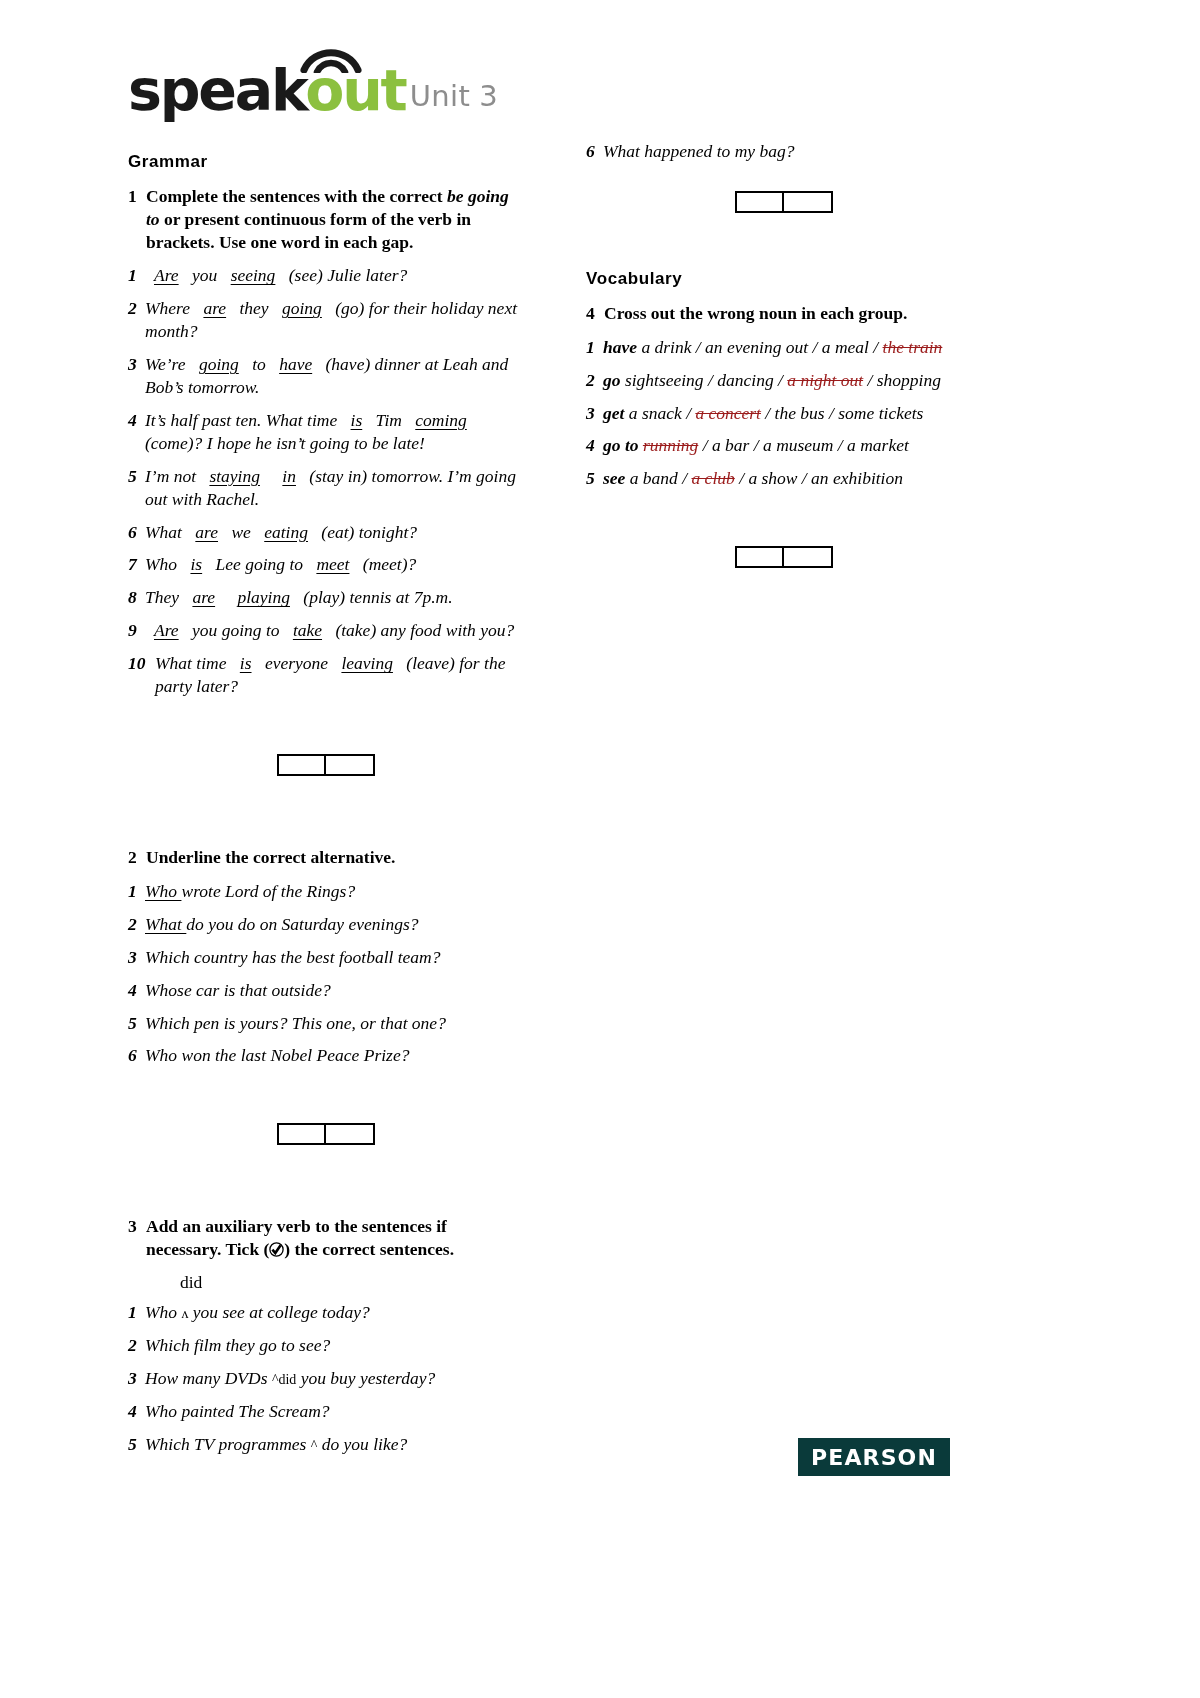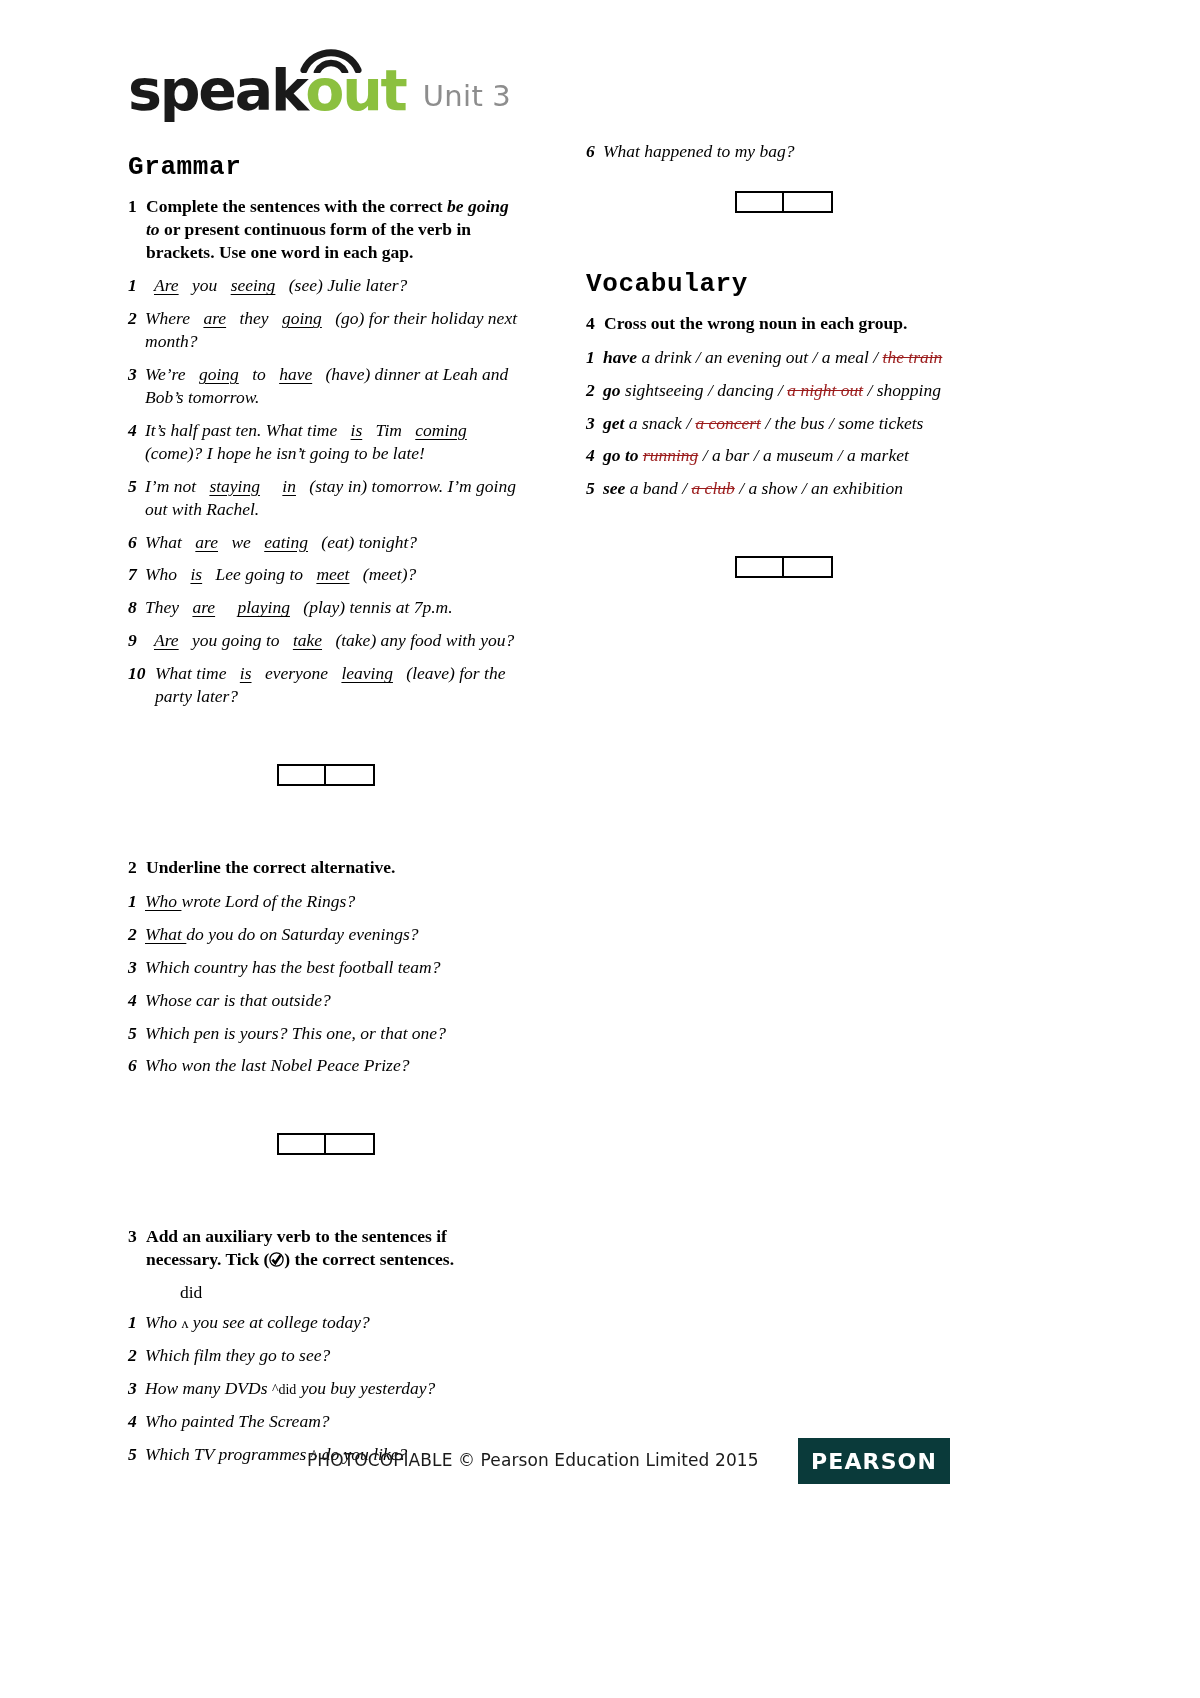--- a/index.html
+++ b/index.html
@@ -48,21 +48,20 @@
     width: 62px;
     height: 32px;
     pointer-events: none;
   }
   .unit-label {
     display: inline-block;
     font-family: "DejaVu Sans", "Liberation Sans", sans-serif;
     font-size: 29px;
     color: #8d8d8d;
     letter-spacing: 0.4px;
-    margin-left: 13px;
     vertical-align: baseline;
     position: relative;
     top: -4px;
   }
   .unit-num {
     margin-left: 9px;
   }
 
   
   #col-left {
@@ -73,23 +72,23 @@
   }
   #col-right {
     position: absolute;
     left: 586px;
     top: 140px;
     width: 395px;
   }
 
   
   .section-title {
-    font-family: Liberation Mono, monospace;
-    font-weight: bold;
-    font-size: 26px;
+    font-family: Liberation Sans, sans-serif;
+    font-weight: bold;
+    font-size: 17px;
     letter-spacing: 0.6px;
     margin: 0 0 13px 0;
   }
   .ex-head {
     font-weight: bold;
     font-size: 17.5px;
     line-height: 1.30;
     margin: 0 0 11px 0;
     position: relative;
     padding-left: 18px;
@@ -178,21 +177,21 @@
     font-family: "DejaVu Sans", "Liberation Sans", sans-serif;
     font-size: 17px;
     color: #1a1a1a;
     letter-spacing: 0.1px;
   }
   .pearson-logo {
     position: absolute;
     left: 798px;
     top: 0px;
     width: 152px;
-    height: 46px;
+    height: 38px;
     background: #0a3a3a;
     display: flex;
     align-items: center;
     justify-content: center;
   }
   .pearson-logo span {
     font-family: "DejaVu Sans", "Liberation Sans", sans-serif;
     font-size: 22px;
     font-weight: bold;
     letter-spacing: 1.1px;
@@ -324,17 +323,16 @@
   <div class="gap-md"></div>
   <div class="score-wrap right-col">
     <div class="score-box">
       <div class="cell left"></div>
       <div class="cell"></div>
     </div>
   </div>
 </div>
 
 <div id="footer">
-  <div class="photocopiable">PHOTOCOPIABLE © Pearson Education Limited 2015</div>
   <div class="pearson-logo">
     <span>PEARSON</span>
   </div>
 </div>
 
 </body></html>

